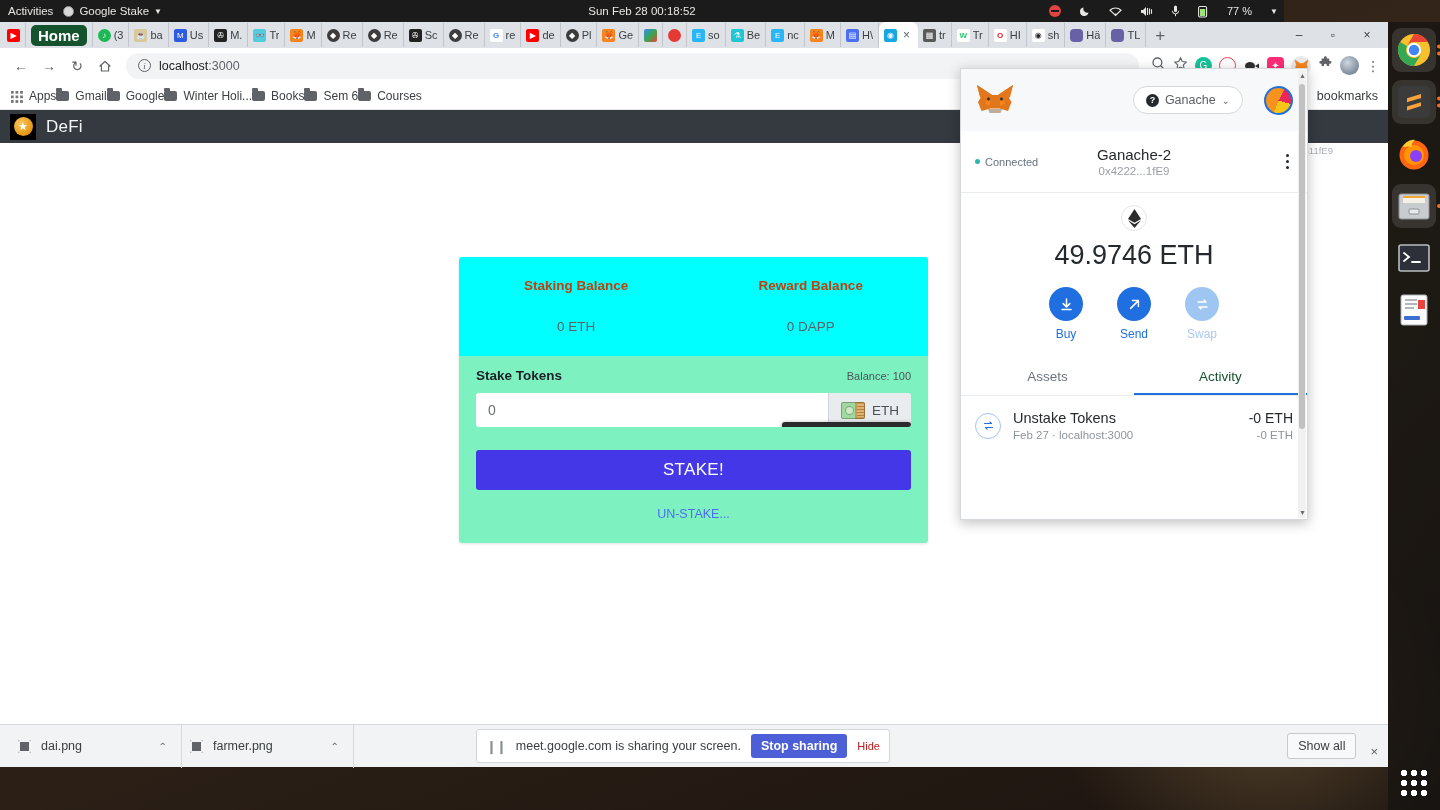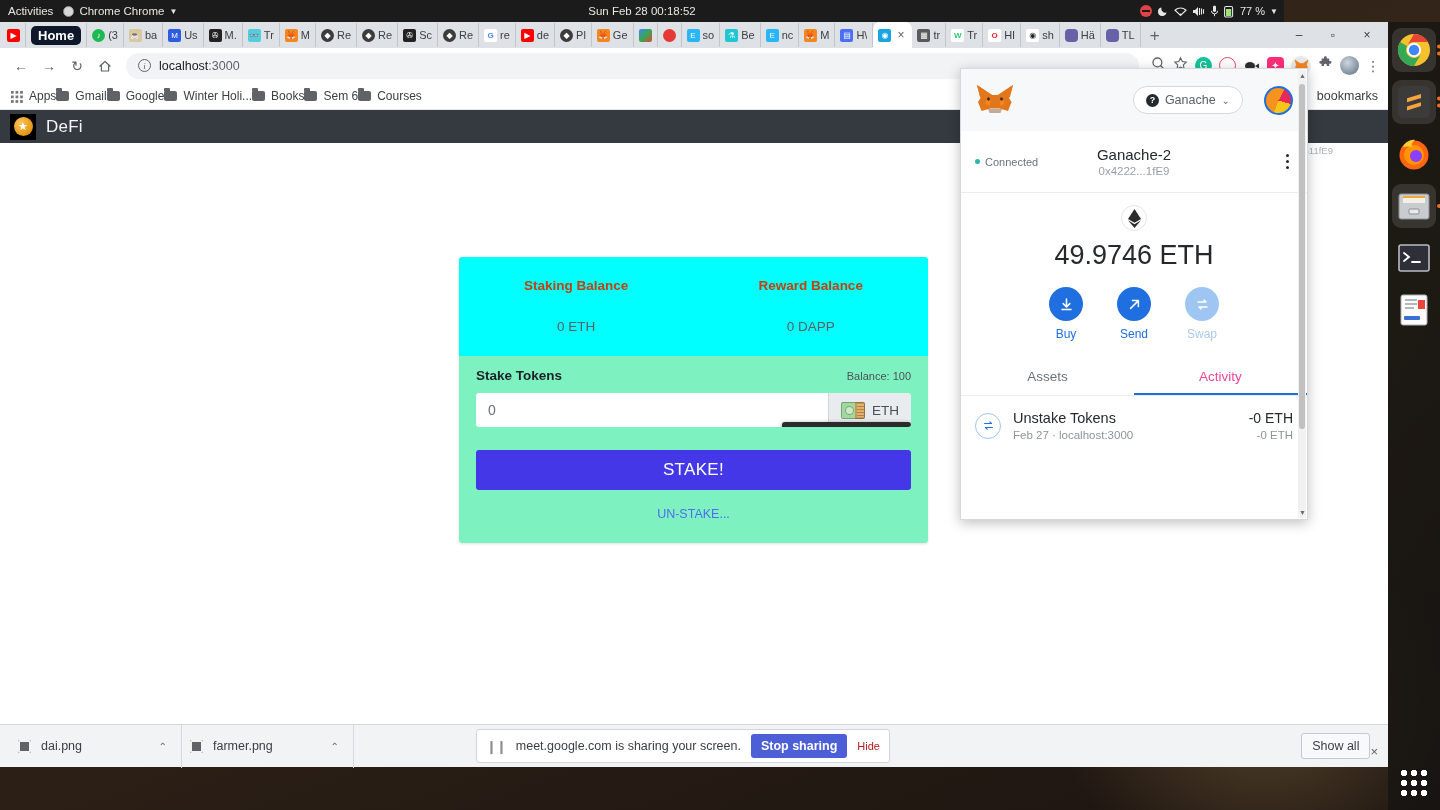--- a/index.html
+++ b/index.html
@@ -40,21 +40,21 @@
   .chrome-dot {
     width: 11px; height: 11px; border-radius: 50%;
     background: conic-gradient(#d8d8d8 0 100%);
     border: 1px solid #9a9a9a; display: inline-block;
   }
   .topbar .clock {
     position: absolute; left: 0; right: 0; text-align: center;
     font-size: 11.5px; pointer-events: none;
   }
   .topbar .tray {
-    position: absolute; right: 6px; display: flex; align-items: center; gap: 5px;
+    position: absolute; right: 6px; display: flex; align-items: center; gap: 18px;
     font-size: 11px;
   }
   .tray-ico { display: inline-flex; align-items: center; justify-content: center; }
   .dnd {
     width: 12px; height: 12px; border-radius: 50%;
     background: #e04343; position: relative;
   }
   .dnd::after { content:""; position:absolute; left:2px; top:5px; width:8px; height:2px; background:#1b1b1b; }
 
   
@@ -76,22 +76,22 @@
   .tab-active {
     background: #fff; border-radius: 7px 7px 0 0; height: 26px;
     border-right: none; box-shadow: 0 0 0 0 #fff;
   }
   .fav {
     width: 13px; height: 13px; border-radius: 2px; flex: 0 0 13px;
     display: inline-flex; align-items: center; justify-content: center;
     font-size: 8px; color: #fff; overflow: hidden;
   }
   .pill-home {
-    background: #0f172a; color: #fff; border-radius: 5px;
-    padding: 2px 7px; font-size: 13px; font-weight: 600;
+    background: #14532d; color: #fff; border-radius: 5px;
+    padding: 2px 7px; font-size: 15px; font-weight: 600;
   }
   .tab-close { font-size: 12px; color: #5f6368; padding: 0 3px; }
   .newtab { font-size: 17px; color: #5f6368; padding: 0 9px; line-height: 1; }
   .wctrl { position: absolute; right: 4px; display: flex; gap: 0; align-items: center; }
   .wctrl span { width: 34px; text-align: center; font-size: 12px; color: #3c4043; }
 
   .toolbar {
     height: 35px; background: #fff; display: flex; align-items: center;
     padding: 0 8px; gap: 2px;
   }
@@ -281,21 +281,21 @@
   }
   .act.disabled .circ { background: #9fc6f3; }
   .act .t { font-size: 12px; color: #1f6fe0; margin-top: 6px; }
   .act.disabled .t { color: #a9c9ef; }
   .mm-tabs {
     display: flex; margin-top: 18px; border-bottom: 1px solid #e9edf0;
   }
   .mm-tab {
     flex: 1; text-align: center; padding: 10px 0 9px; font-size: 13.5px; color: #6a737d;
   }
-  .mm-tab.active { color: #ec4899; border-bottom: 2px solid #1f6fe0; }
+  .mm-tab.active { color: #14532d; border-bottom: 2px solid #1f6fe0; }
   .mm-list { flex: 1; overflow: hidden; }
   .tx {
     display: flex; align-items: center; gap: 12px; padding: 14px 14px;
   }
   .tx-ico {
     width: 26px; height: 26px; border-radius: 50%; border: 1px solid #9fc6f3;
     display: flex; align-items: center; justify-content: center; color: #1f6fe0; font-size: 12px;
     flex: 0 0 26px;
   }
   .tx-main .t1 { font-size: 14.5px; color: #24292e; }
@@ -333,21 +333,21 @@
     background: #fff; border: 1px solid #d2d5d9; border-radius: 3px;
     padding: 4px 9px; font-size: 12.5px; color: #3c4043;
   }
   .share-bubble .pause { color: #8a8f94; letter-spacing: -1px; font-size: 13px; }
   .stopbtn {
     background: #4c5fd7; color: #fff; border: none; border-radius: 3px;
     padding: 5px 10px; font-size: 12.5px; font-weight: 600;
     font-family: "Liberation Sans", sans-serif; cursor: pointer;
   }
   .hidebtn { color: #b91c1c; font-size: 11px; cursor: pointer; }
-  .dl-right { margin-left: auto; display: flex; align-items: flex-end; gap: 0; }
+  .dl-right { margin-left: auto; display: flex; align-items: flex-end; gap: 14px; }
   .showall {
     border: 1px solid #c6c9cd; background: #f8f9fa; border-radius: 3px;
     padding: 5px 10px; font-size: 12.5px; color: #3c4043;
   }
   .dl-close { font-size: 13px; color: #5f6368; }
 
   
   .dock {
     position: absolute; right: 0; top: 22px; width: 52px; height: 788px;
     background: rgba(23,20,18,.80); z-index: 50;
@@ -371,21 +371,21 @@
 </head>
 <body>
 
 <div id="screen">
   <div class="wallpaper"></div>
 
   <div class="topbar">
     <div class="activities">Activities</div>
     <div class="appmenu">
       <span class="chrome-dot"></span>
-      <span>Chrome Chrome</span>
+      <span>Google Stake</span>
       <span style="font-size:8px">▼</span>
     </div>
     <div class="clock">Sun Feb 28  00:18:52</div>
     <div class="tray">
       <span class="dnd"></span>
       <span class="tray-ico">
         <svg width="12" height="12" viewBox="0 0 12 12">
             <path d="M9.5 7.6A4.2 4.2 0 0 1 4.4 2.5 4.3 4.3 0 1 0 9.5 7.6z" fill="#e8e6e3"></path>
           </svg>
       </span>

